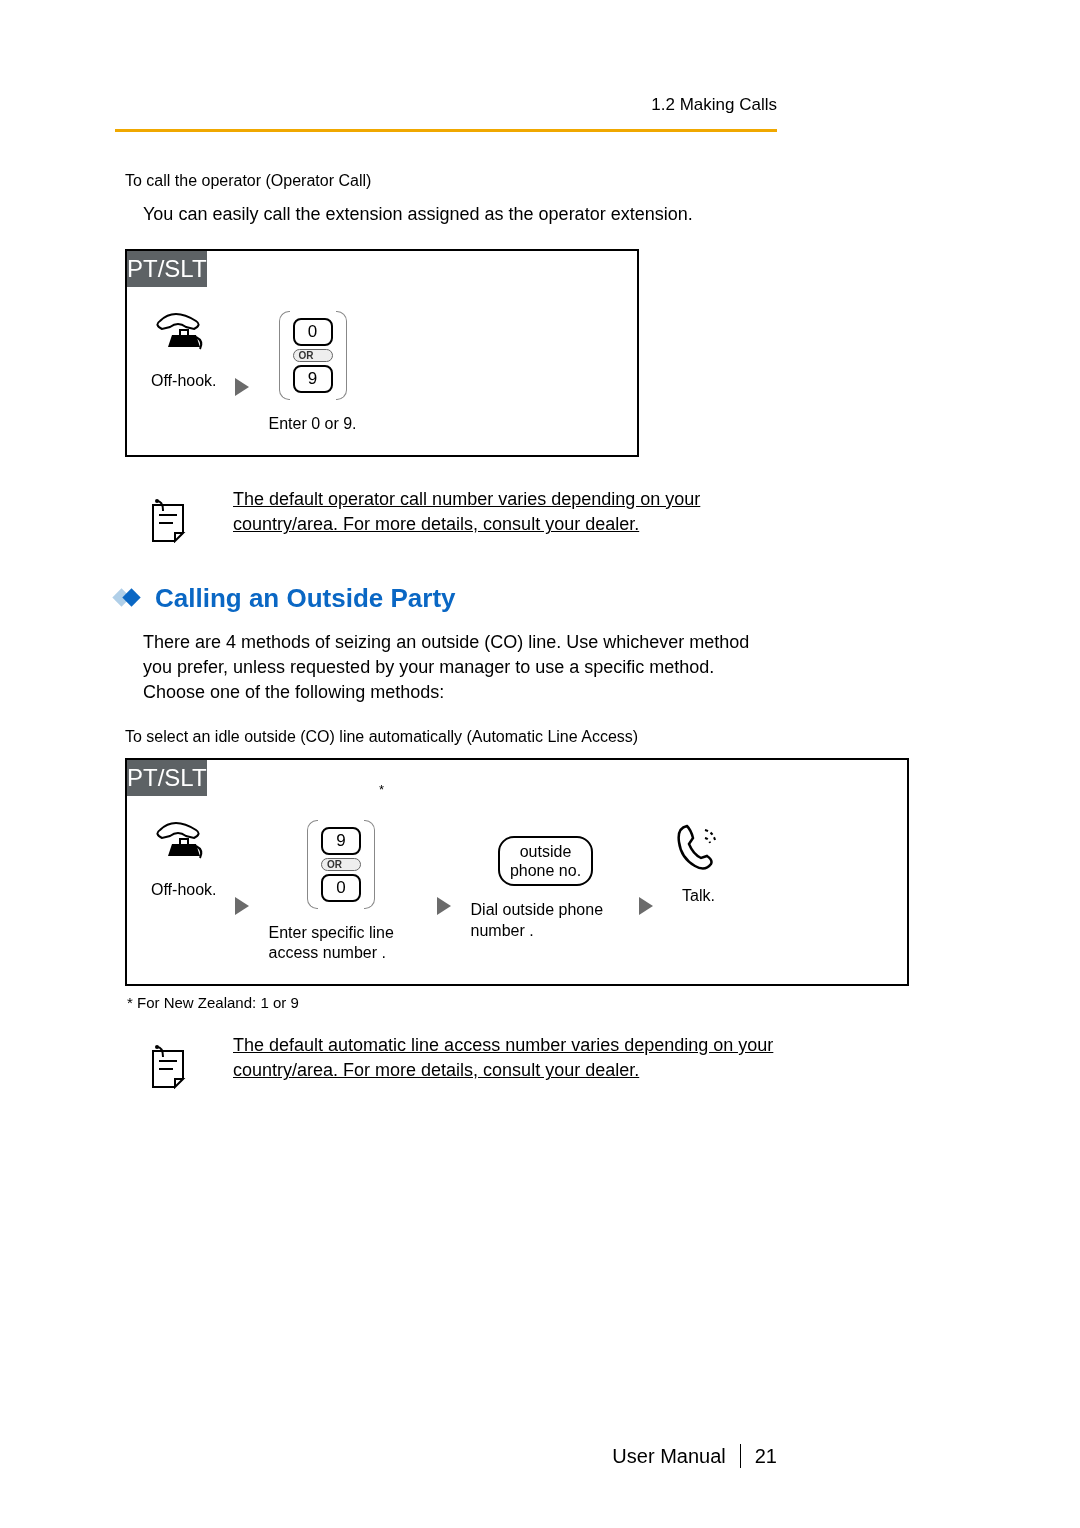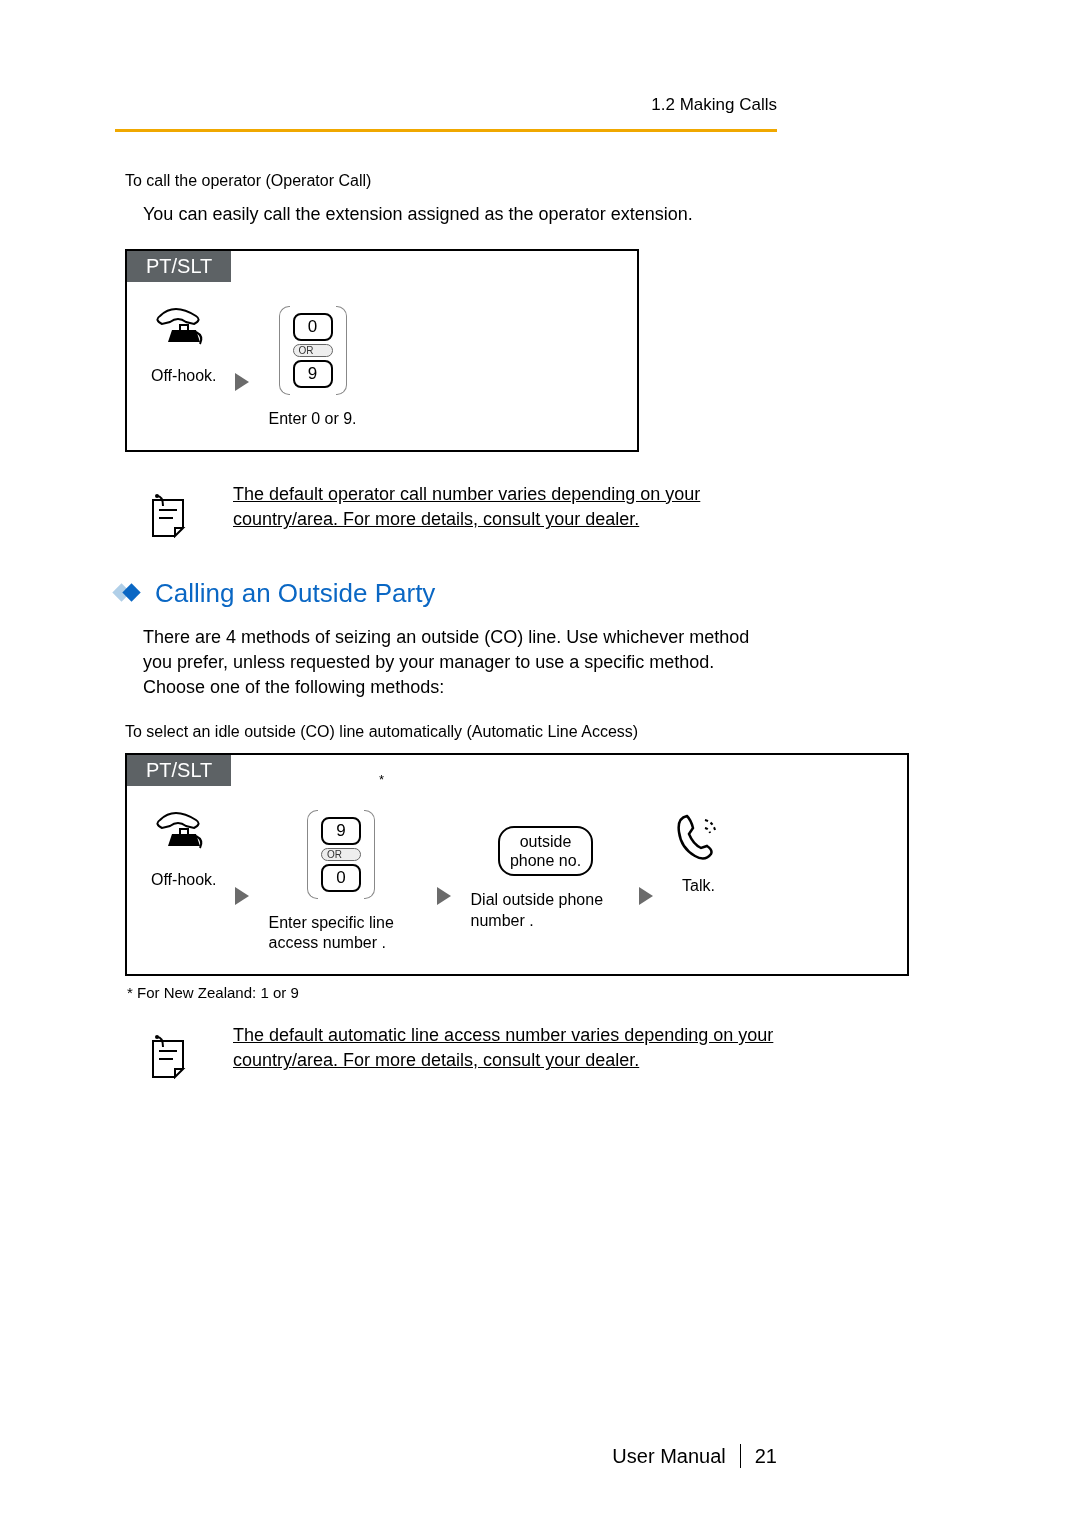--- a/index.html
+++ b/index.html
@@ -41,22 +41,22 @@
   .proc-box {
     border: 2px solid #000;
     width: 510px;
     margin-left: 10px;
     margin-bottom: 30px;
   }
   .proc-box-wide { width: 780px; }
   .proc-header {
     background: #5d6265;
     color: #fff;
-    font-size: 20px;
-    padding: 4px 19px;
+    font-size: 24px;
+    padding: 4px 0;
     display: inline-block;
   }
   .proc-body {
     display: flex;
     align-items: flex-start;
     padding: 24px 24px 20px 24px;
   }
   .step {
     display: flex;
     flex-direction: column;
@@ -96,21 +96,21 @@
     content: "";
     position: absolute;
     top: 0; bottom: 0;
     width: 10px;
     border: 1px solid #888;
   }
   .key-group::before { left: 0; border-right: none; border-radius: 10px 0 0 10px; }
   .key-group::after { right: 0; border-left: none; border-radius: 0 10px 10px 0; }
   .or-pill {
     font-size: 10px;
-    font-weight: normal;
+    font-weight: bold;
     color: #333;
     border: 1px solid #666;
     background: #eee;
     border-radius: 9px;
     padding: 0 5px;
     margin: 2px 0;
   }
   .phone-key {
     border: 2px solid #000;
     border-radius: 16px;
@@ -137,21 +137,21 @@
     line-height: 1.4;
     text-decoration: underline;
   }
   .section-heading {
     display: flex;
     align-items: center;
     margin: 34px 0 16px 0;
   }
   .section-heading h2 {
     font-size: 26px;
-    font-weight: normal;
+    font-weight: bold;
     color: #0a67c4;
     margin: 0 0 0 10px;
   }
   .diamond-pair {
     position: relative;
     width: 30px; height: 20px;
   }
   .diamond {
     position: absolute;
     width: 13px; height: 13px;

